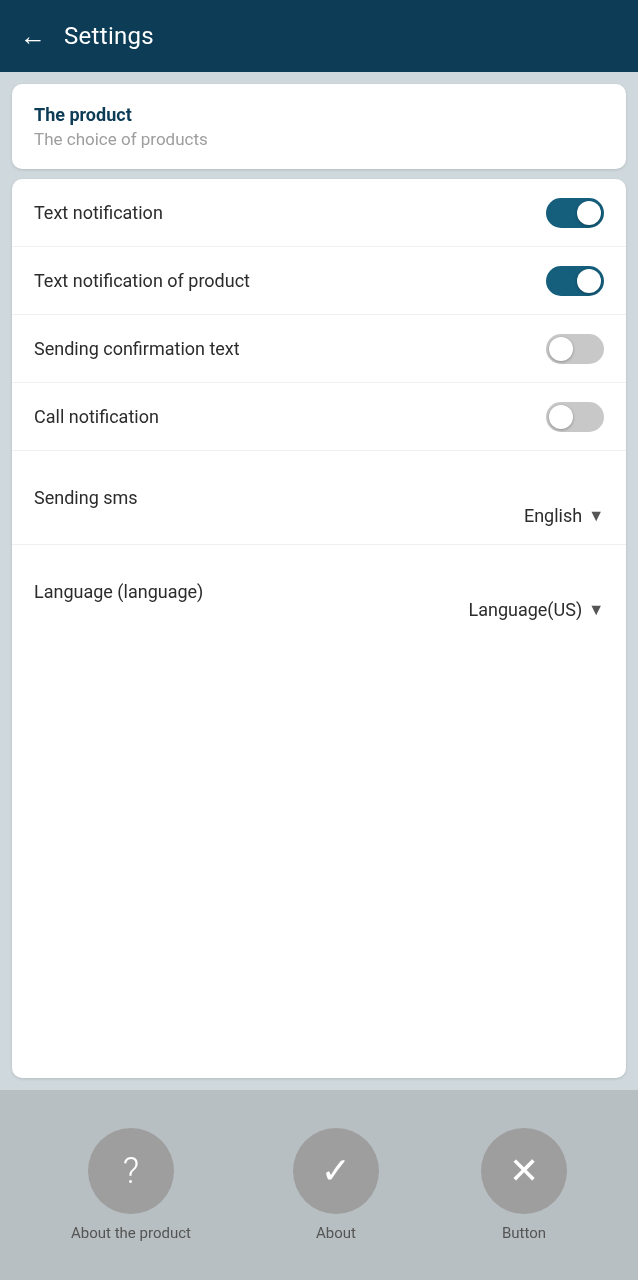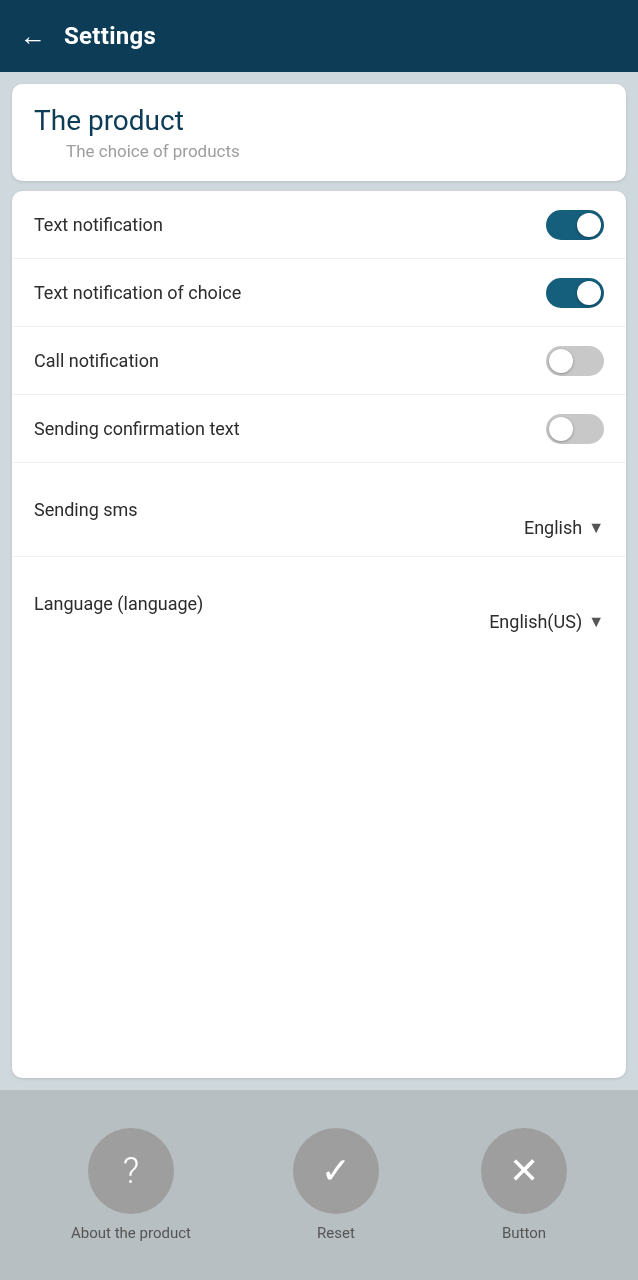--- a/index.html
+++ b/index.html
@@ -25,21 +25,21 @@
     }
     .header-back {
       color: white;
       font-size: 26px;
       cursor: pointer;
       font-weight: 300;
     }
     .header-title {
       color: white;
       font-size: 24px;
-      font-weight: 700;
+      font-weight: 400;
       letter-spacing: 0.3px;
     }
 
     
     .main-area {
       flex: 1;
       background: #cfd8dc;
       padding: 12px;
       display: flex;
       flex-direction: column;
@@ -48,28 +48,27 @@
 
     
     .product-card {
       background: white;
       border-radius: 10px;
       padding: 20px 22px;
       box-shadow: 0 1px 3px rgba(0,0,0,0.12);
     }
     .product-name {
       color: #0d3d56;
-      font-size: 28px;
-      font-weight: 400;
+      font-size: 18px;
+      font-weight: 700;
     }
     .product-subtitle {
       color: #9e9e9e;
       font-size: 17px;
       margin-top: 4px;
-      margin-left: 32px;
     }
 
     
     .settings-card {
       background: white;
       border-radius: 10px;
       padding: 0;
       box-shadow: 0 1px 3px rgba(0,0,0,0.12);
       overflow: hidden;
       flex: 1;
@@ -202,68 +201,68 @@
 
   <div class="setting-row">
         <span class="setting-label">Text notification</span>
         <div class="toggle on">
           <div class="toggle-track">
             <div class="toggle-thumb"></div>
           </div>
         </div>
       </div>
       <div class="setting-row">
-        <span class="setting-label">Text notification of choice</span>
+        <span class="setting-label">Text notification of product</span>
         <div class="toggle on">
           <div class="toggle-track">
             <div class="toggle-thumb"></div>
           </div>
         </div>
       </div>
       <div class="setting-row">
+        <span class="setting-label">Sending confirmation text</span>
+        <div class="toggle off">
+          <div class="toggle-track">
+            <div class="toggle-thumb"></div>
+          </div>
+        </div>
+      </div>
+      <div class="setting-row">
         <span class="setting-label">Call notification</span>
-        <div class="toggle off">
-          <div class="toggle-track">
-            <div class="toggle-thumb"></div>
-          </div>
-        </div>
-      </div>
-      <div class="setting-row">
-        <span class="setting-label">Sending confirmation text</span>
         <div class="toggle off">
           <div class="toggle-track">
             <div class="toggle-thumb"></div>
           </div>
         </div>
       </div>
       <div class="setting-row">
         <span class="setting-label">Sending sms</span>
         <div class="dropdown-select">
           <span class="dropdown-value">English</span>
           <span class="dropdown-arrow">▼</span>
         </div>
       </div>
       <div class="setting-row">
         <span class="setting-label">Language (language)</span>
         <div class="dropdown-select">
-          <span class="dropdown-value">English(US)</span>
+          <span class="dropdown-value">Language(US)</span>
           <span class="dropdown-arrow">▼</span>
         </div>
       </div>
     </div>
 
 </div>
 
 <div class="bottom-bar" id="bottom-bar-container">
 
 <div class="bottom-btn">
       <div class="bottom-btn-circle">?</div>
       <span class="bottom-btn-label">About the product</span>
     </div>
     <div class="bottom-btn">
       <div class="bottom-btn-circle">✓</div>
-      <span class="bottom-btn-label">Reset</span>
+      <span class="bottom-btn-label">About</span>
     </div>
     <div class="bottom-btn">
       <div class="bottom-btn-circle">✕</div>
       <span class="bottom-btn-label">Button</span>
     </div>
   </div>
 
 </body></html>

